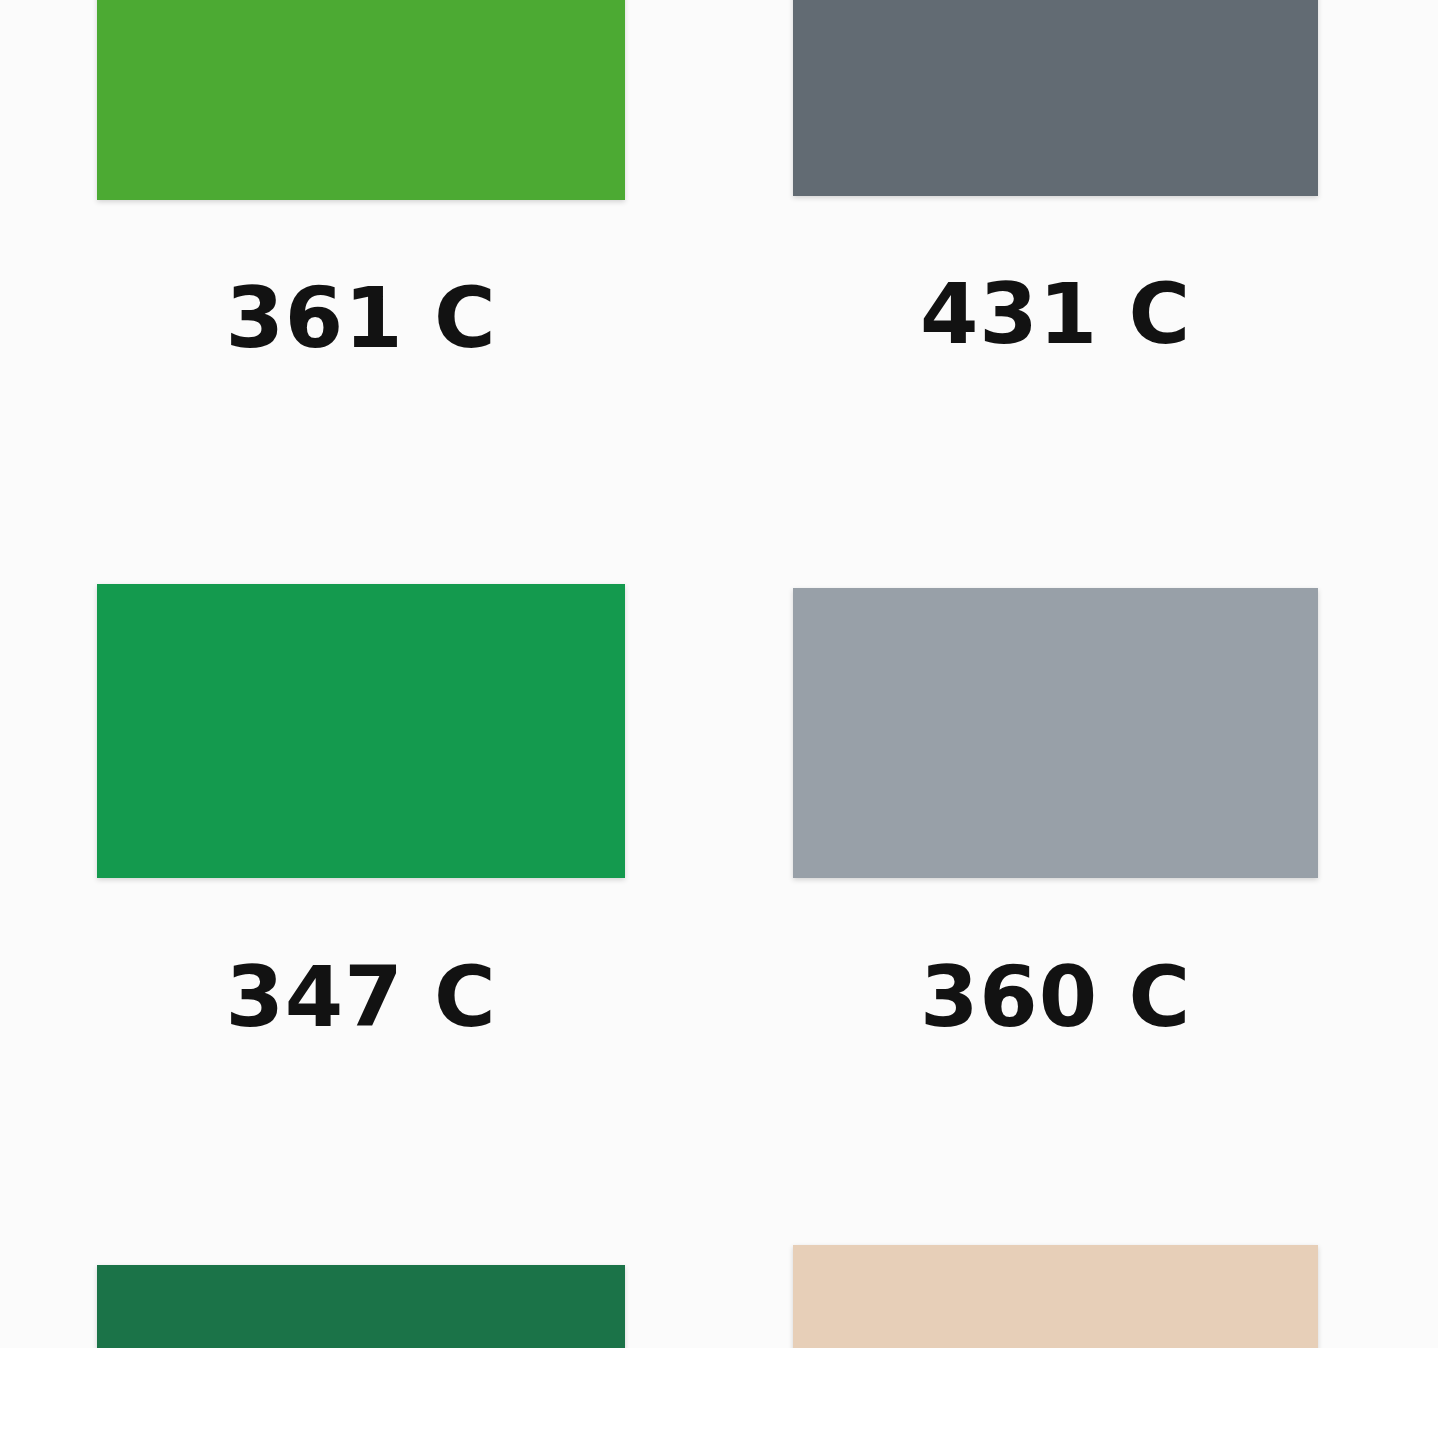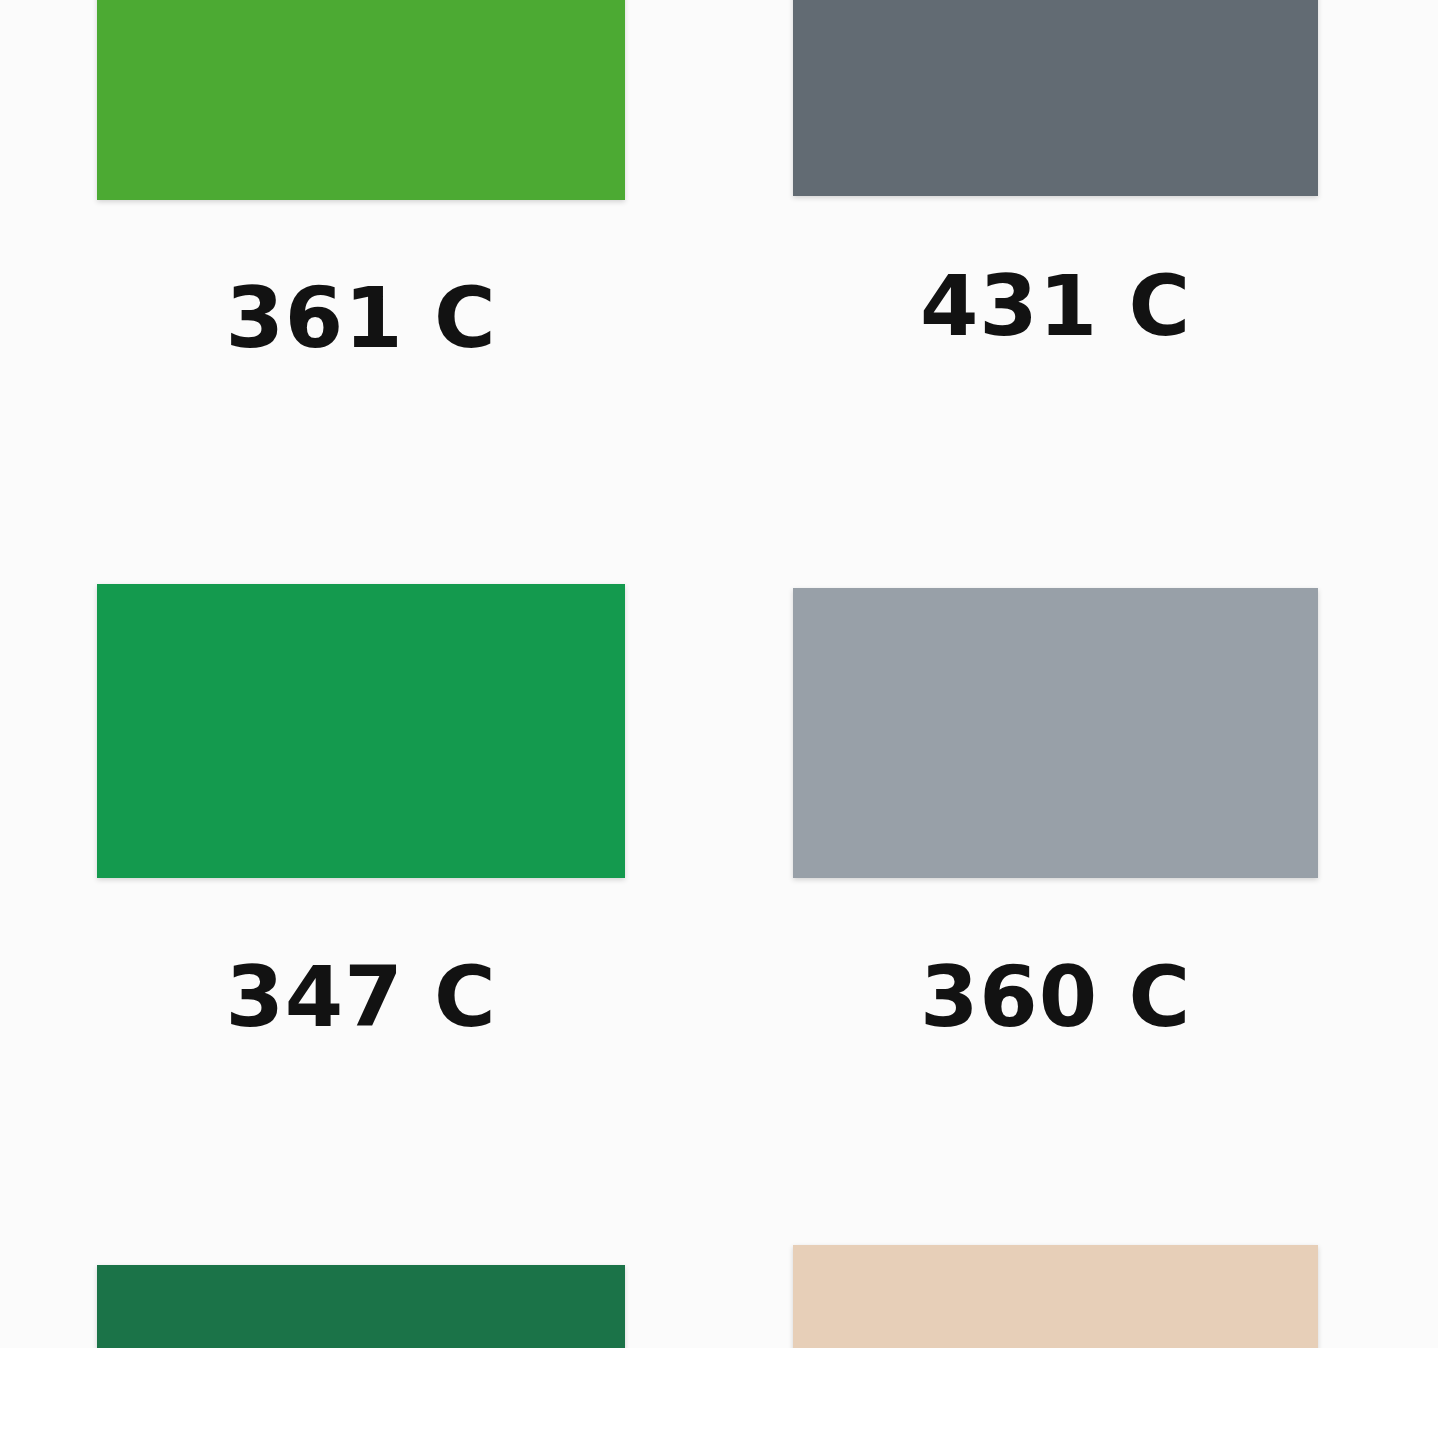--- a/index.html
+++ b/index.html
@@ -49,21 +49,21 @@
 <body>
 
 <div id="swatch-page" style="width: 1438px; height: 1348px; background: rgb(251, 251, 251);">
     <div class="swatch-cell" style="left: 97px; top: -40px; width: 528px; height: 240px;">
       <div class="swatch-chip" style="background: rgb(76, 170, 51);"></div>
     </div>
     <div class="swatch-label" style="left: 97px; top: 276px; width: 528px; color: rgb(18, 18, 18);">361 C</div>
     <div class="swatch-cell" style="left: 793px; top: -40px; width: 525px; height: 236px;">
       <div class="swatch-chip" style="background: rgb(98, 107, 115);"></div>
     </div>
-    <div class="swatch-label" style="left: 793px; top: 264px; width: 525px; color: rgb(18, 18, 18);">431 C</div>
+    <div class="swatch-label" style="left: 793px; top: 272px; width: 525px; color: rgb(18, 18, 18);">431 C</div>
     <div class="swatch-cell" style="left: 97px; top: 584px; width: 528px; height: 294px;">
       <div class="swatch-chip" style="background: rgb(20, 154, 78);"></div>
     </div>
     <div class="swatch-label" style="left: 97px; top: 955px; width: 528px; color: rgb(18, 18, 18); text-align: center;">347 C</div>
     <div class="swatch-cell" style="left: 793px; top: 588px; width: 525px; height: 290px;">
       <div class="swatch-chip" style="background: rgb(152, 160, 168);"></div>
     </div>
     <div class="swatch-label" style="left: 793px; top: 955px; width: 525px; color: rgb(18, 18, 18);">360 C</div>
     <div class="swatch-cell" style="left: 97px; top: 1265px; width: 528px; height: 173px;">
       <div class="swatch-chip" style="background: rgb(27, 115, 72);"></div>

